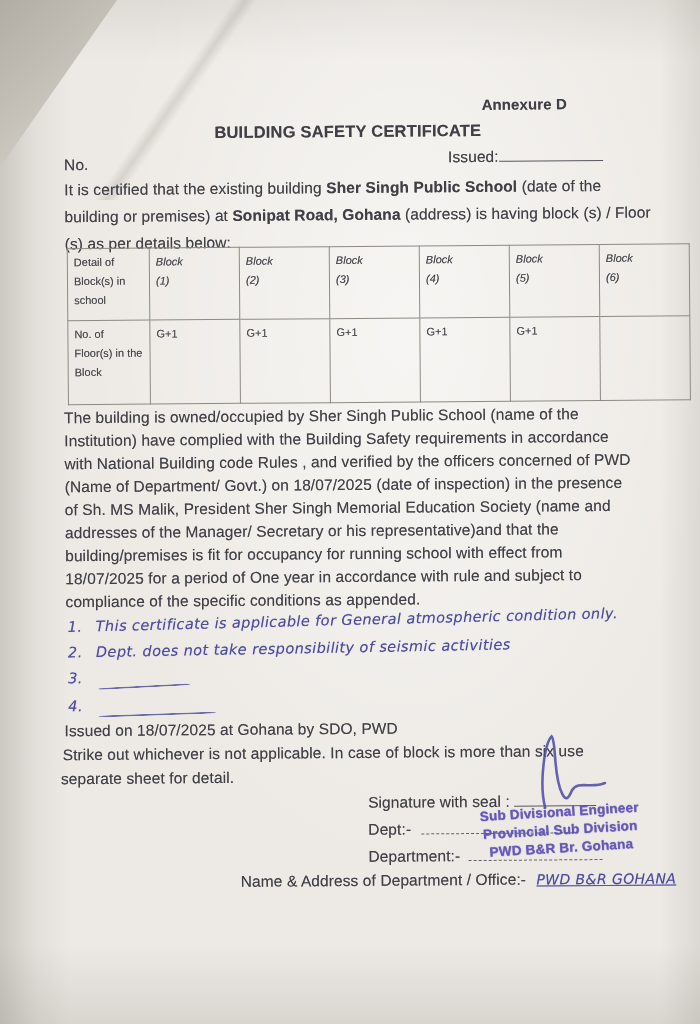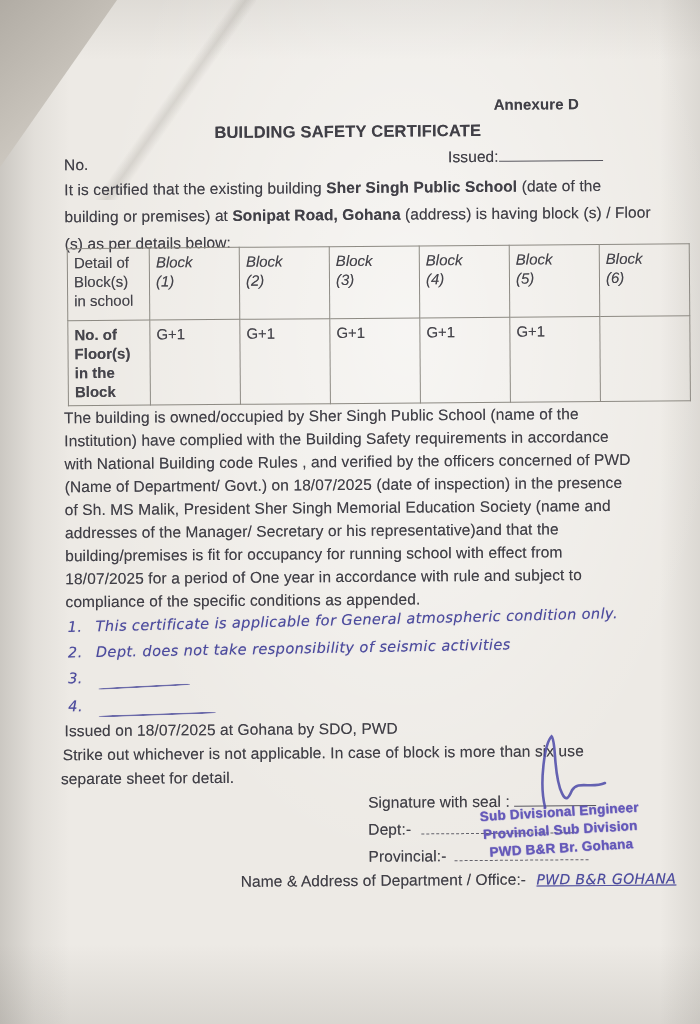--- a/index.html
+++ b/index.html
@@ -30,21 +30,21 @@
   .print{color:#403f46;text-shadow:0 0 .6px rgba(64,63,72,.55);letter-spacing:.1px;font-size:15.5px;}
   .bold{font-weight:700;}
   .title{font-size:16.5px;font-weight:700;letter-spacing:.2px;}
   .line-seg{display:block;line-height:27px;}
   .bodyline{line-height:23px;}
   .u-line{display:inline-block;border-bottom:1.6px solid #57565e;height:14px;vertical-align:baseline;}
   .u-dash{display:inline-block;border-bottom:1.8px dashed #63626b;height:14px;vertical-align:baseline;}
   table.blocks{border-collapse:collapse;table-layout:fixed;width:622px;}
   table.blocks td{
     border:1.4px solid #8d8a83;vertical-align:top;padding:4px 6px;
-    color:#45444b;font-size:15px;line-height:19px;text-shadow:0 0 .6px rgba(64,63,72,.5);
+    color:#45444b;font-size:11px;line-height:19px;text-shadow:0 0 .6px rgba(64,63,72,.5);
     overflow:hidden;
   }
   .blk{display:block;font-style:italic;}
   .hand{
     color:#4c4b9d;font-family:"DejaVu Sans",sans-serif;font-style:italic;
     font-size:14.5px;letter-spacing:.4px;text-shadow:0 0 .7px rgba(76,75,157,.5);
   }
   .hand-line{position:absolute;border-top:2px solid #55549f;border-radius:40%/100%;opacity:.85;}
   .stamp{
     position:absolute;left:468px;top:805px;width:178px;text-align:center;
@@ -58,21 +58,21 @@
 </style>
 </head>
 <body>
 
 <div class="photo">
   <div class="corner-fold"></div>
   <div class="crease"></div>
 
   <div class="doc">
 
-    <div class="abs print bold" style="left:496px;top:97px;font-size:15px;">Annexure D</div>
+    <div class="abs print bold" style="left:484px;top:97px;font-size:15px;">Annexure D</div>
 
     <div class="abs" style="left:60px;top:122px;width:580px;text-align:center;">
       <span class="print title">BUILDING SAFETY CERTIFICATE</span>
     </div>
 
     <div class="abs print" style="left:66px;top:154px;">No.</div>
 
     <div class="abs print" style="left:450px;top:148px;">
       <span>Issued:</span><span class="u-line" style="width:104px;"></span>
     </div>
@@ -115,21 +115,21 @@
         <td>
               <span class="blk">Block</span>
               <span class="blk">(5)</span>
             </td>
         <td>
               <span class="blk">Block</span>
               <span class="blk">(6)</span>
             </td>
       </tr>
       <tr style="height:84px;">
-        <td style="white-space:normal;font-weight:bold;">No. of Floor(s) in the Block</td>
+        <td style="white-space:normal;">No. of Floor(s) in the Block</td>
         <td>G+1</td>
         <td>G+1</td>
         <td>G+1</td>
         <td>G+1</td>
         <td>G+1</td>
         <td></td>
       </tr>
     </tbody>
       </table>
 
@@ -164,21 +164,21 @@
     <div class="abs print" style="left:60px;top:744px;">Strike out whichever is not applicable. In case of block is more than six use</div>
     <div class="abs print" style="left:58px;top:768px;">separate sheet for detail.</div>
 
     <div class="abs print" style="left:365px;top:793px;">
       <span>Signature with seal :</span><span class="u-line" style="width:82px;margin-left:4px;"></span>
     </div>
     <div class="abs print" style="left:365px;top:820px;">
       <span>Dept:-</span><span class="u-dash" style="width:152px;margin-left:10px;"></span>
     </div>
     <div class="abs print" style="left:365px;top:847px;">
-      <span>Provincial:-</span><span class="u-dash" style="width:134px;margin-left:8px;"></span>
+      <span>Department:-</span><span class="u-dash" style="width:134px;margin-left:8px;"></span>
     </div>
     <div class="abs print" style="left:237px;top:872px;">
       <span>Name &amp; Address of Department / Office:-</span>
       <span class="hand" style="font-size:14px;text-decoration:underline;text-decoration-color:#55549f;margin-left:6px;">PWD B&amp;R GOHANA</span>
     </div>
 
     <svg class="sig-svg" width="96" height="84" viewBox="0 0 96 84">
       <path d="M 30 76 C 24 52, 30 12, 37 5 C 42 10, 38 44, 47 62 C 51 71, 54 66, 57 59 C 63 49, 76 58, 90 52" fill="none" stroke="#4b49a8" stroke-width="2.6" stroke-linecap="round" opacity="0.85"></path>
     </svg>
 

